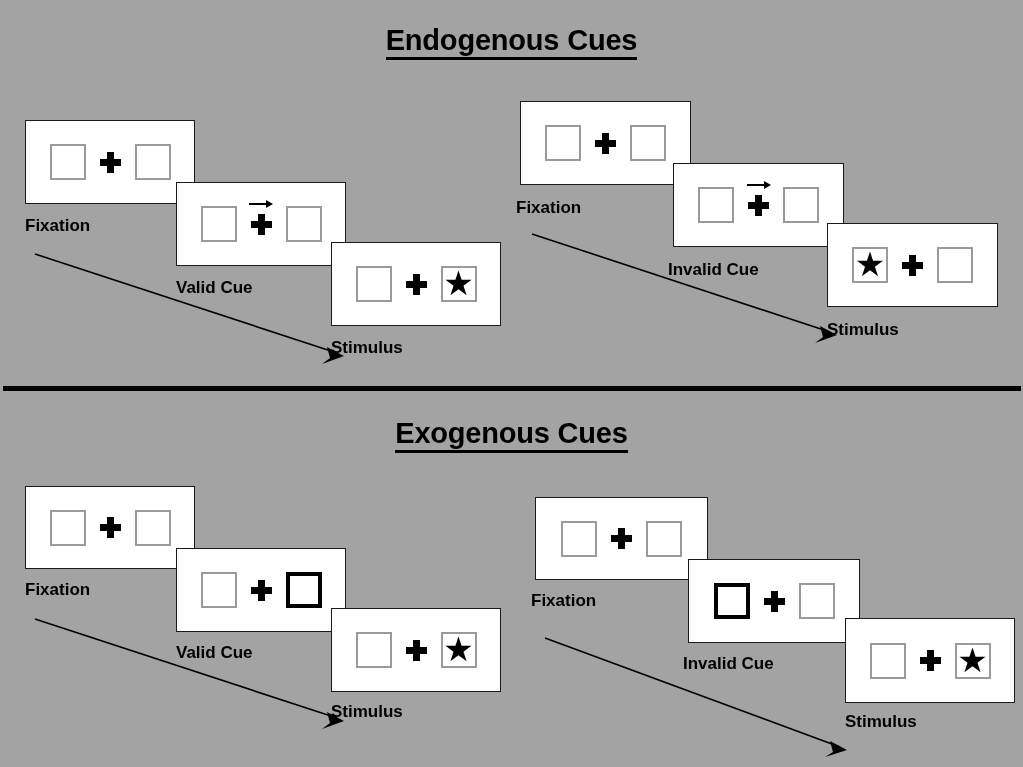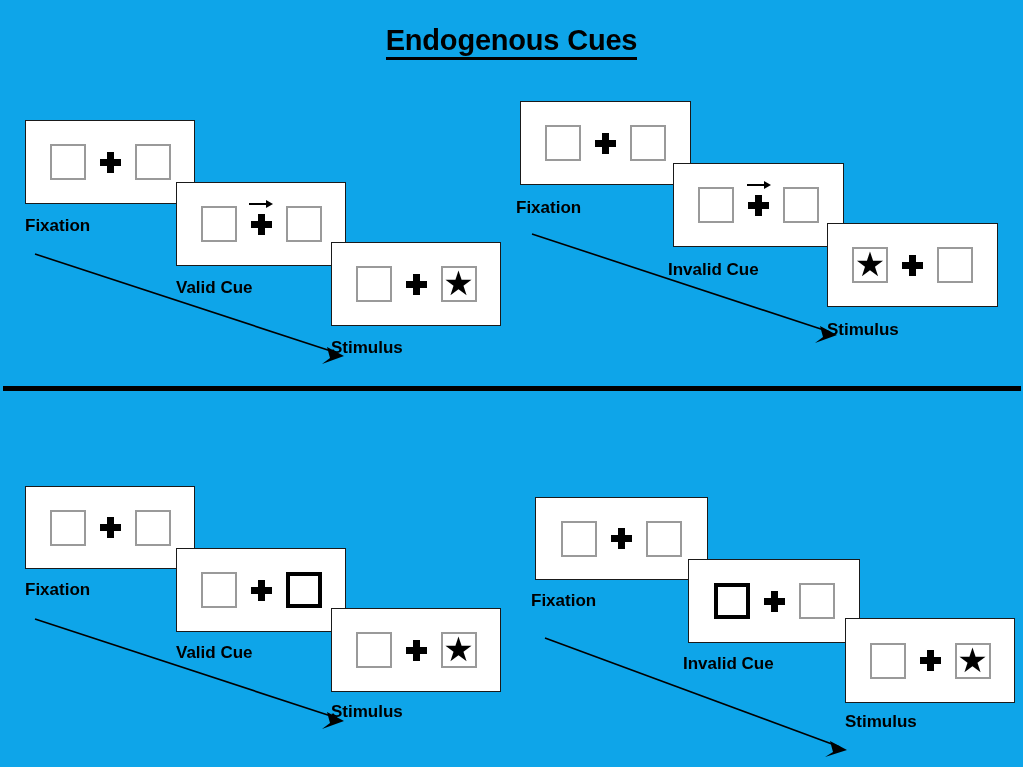--- a/index.html
+++ b/index.html
@@ -7,21 +7,21 @@
     padding: 0;
     background: #ffffff;
   }
   body {
     font-family: "Liberation Sans", sans-serif;
   }
   #root {
     position: relative;
     width: 1023px;
     height: 767px;
-    background: #0ea5e9;
+    background: #a3a3a3;
     overflow: hidden;
   }
 
   .section-title {
     position: absolute;
     width: 100%;
     left: 0;
     text-align: center;
     font-size: 29px;
     font-weight: bold;
@@ -238,20 +238,23 @@
 
   <div class="flow-arrow" style="left:500px; top:220px; width:370px; height:135px;">
     <svg width="370" height="135" viewBox="0 0 370 135">
       <line x1="32" y1="14" x2="330" y2="112" stroke="#000" stroke-width="1.6"></line>
       <polygon points="337,115 320,106 323,117 315,123" fill="#000"></polygon>
     </svg>
   </div>
 
   <div class="divider" style="top:386px;"></div>
 
+  <div class="section-title" style="top:417px;">
+    <span>Exogenous Cues</span>
+  </div>
 
   <div class="frame" style="left:25px; top:486px; width:170px; height:83px;">
     <div class="frame-inner">
       <div class="sq"></div>
       <div class="cross"></div>
       <div class="sq"></div>
     </div>
   </div>
   <div class="caption" style="left:25px; top:580px; width:170px;">Fixation</div>
 

